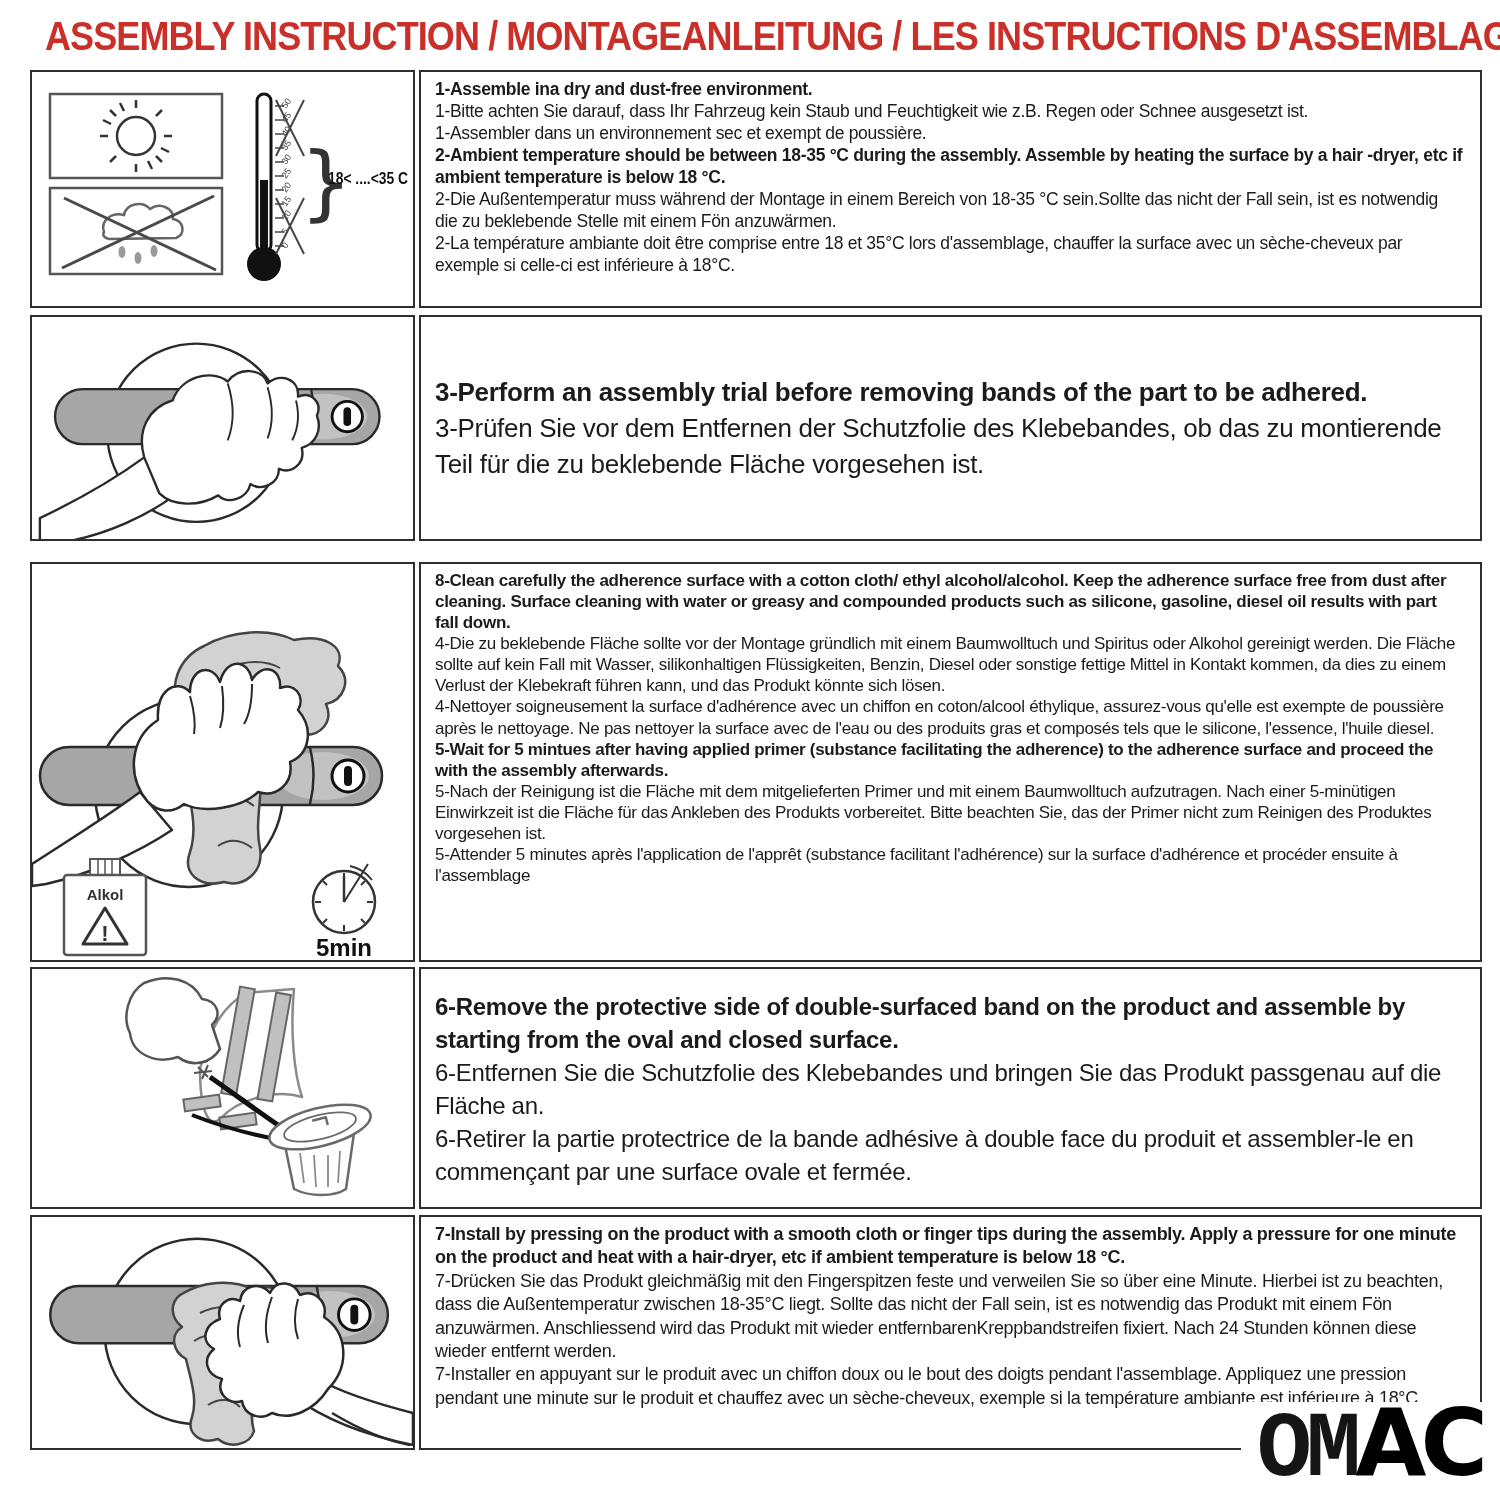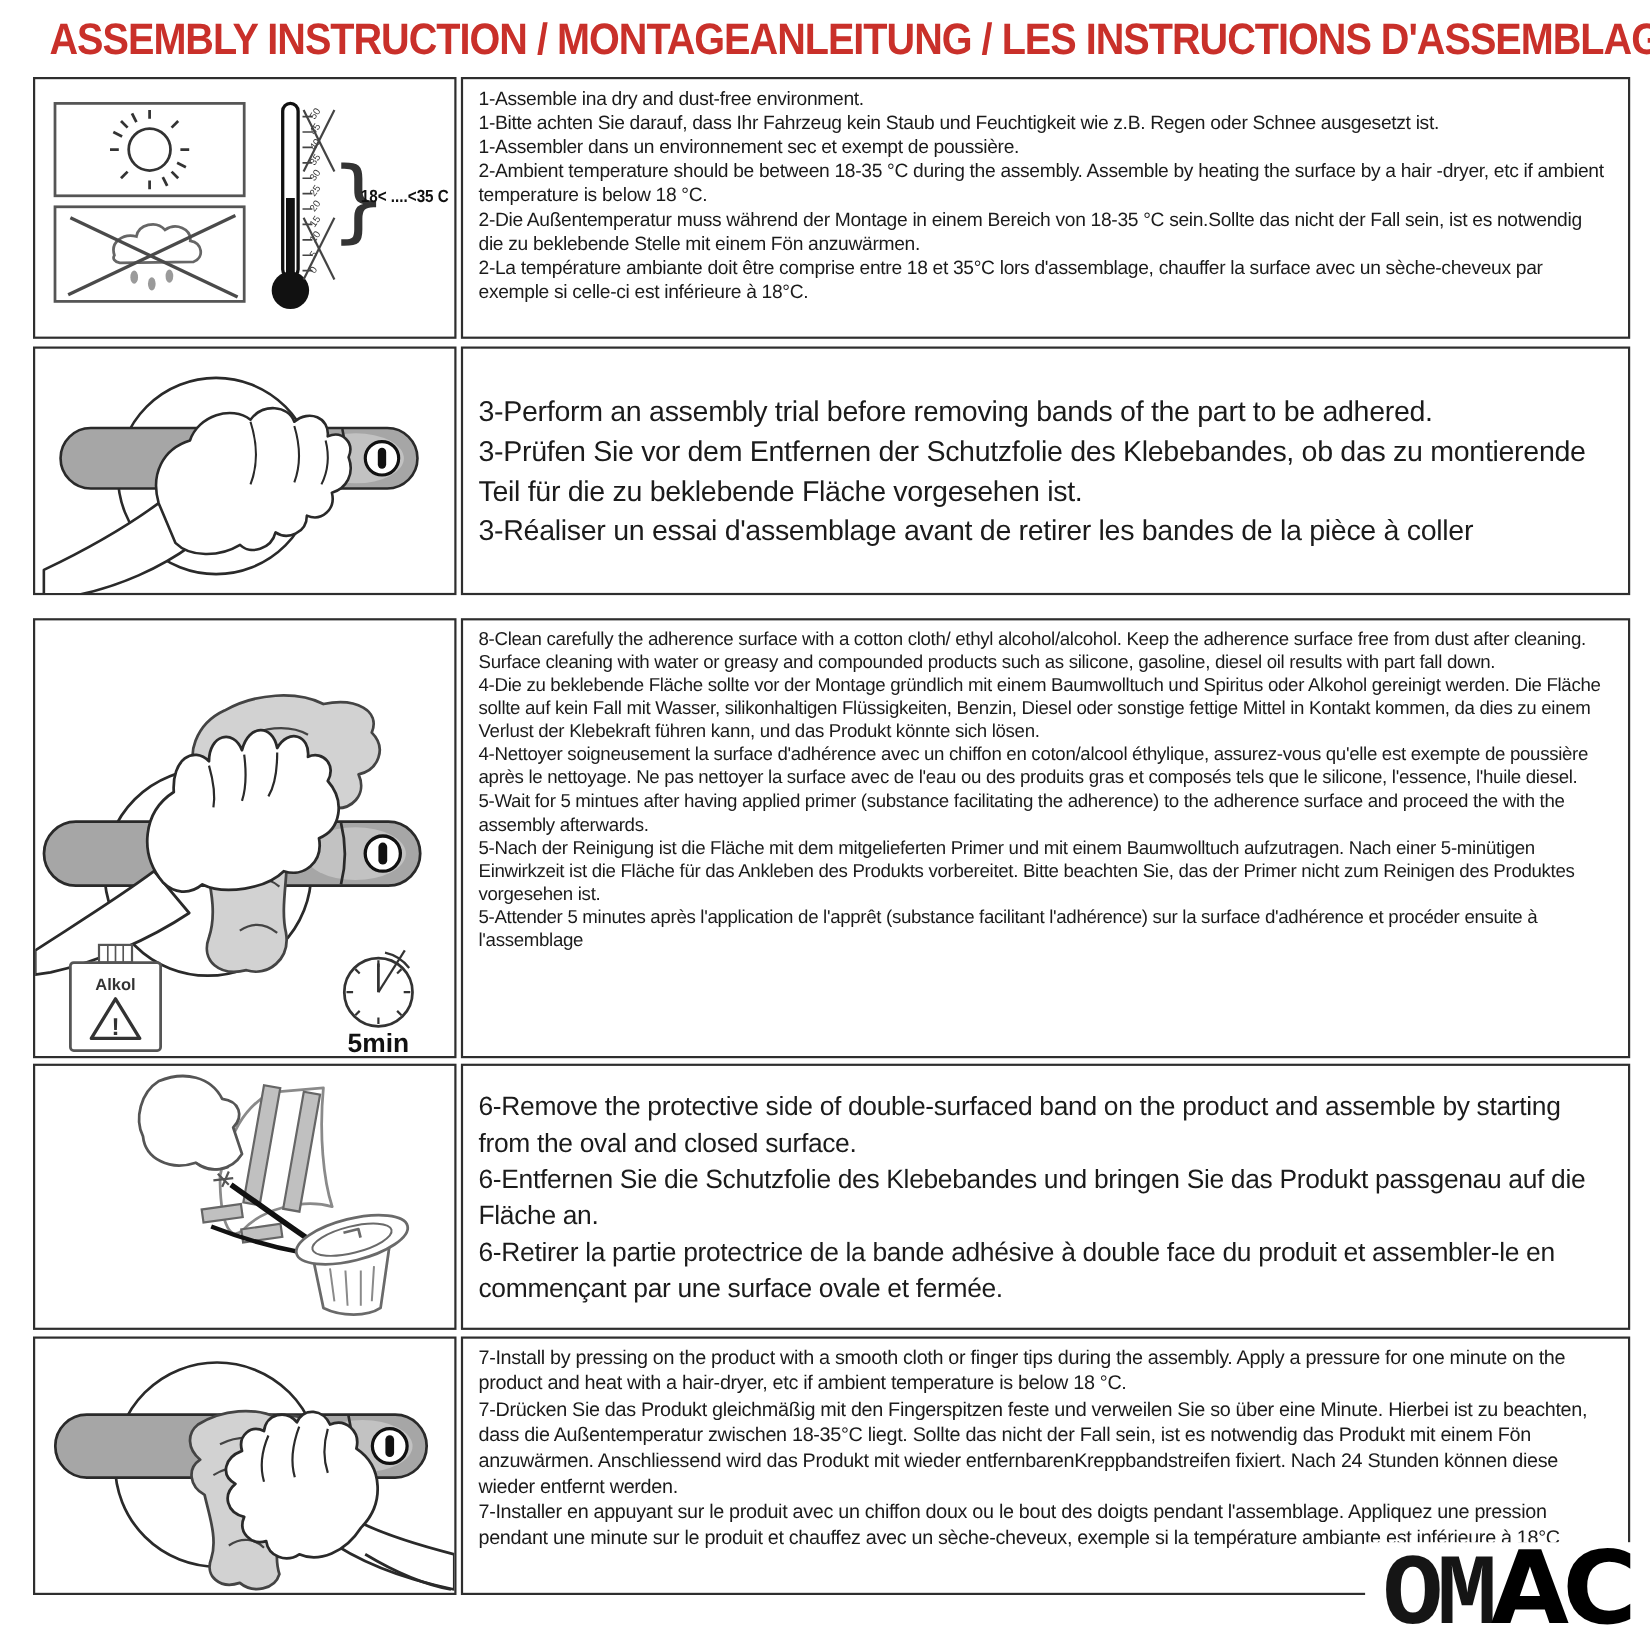--- a/index.html
+++ b/index.html
@@ -23,21 +23,21 @@
   .row1{top:70px;height:238px;}
   .row2{top:315px;height:226px;}
   .row3{top:562px;height:400px;}
   .row4{top:967px;height:242px;border-radius:18px;}
   .row5{top:1215px;height:235px;}
   .imgbox{position:absolute;left:0;top:0;width:385px;height:100%;border:2px solid var(--line);background:#fff;}
   .imgbox svg{display:block;width:100%;height:100%;}
   .textbox{position:absolute;left:389px;right:0;top:0;height:100%;border:2px solid var(--line);background:#fff;
     padding:6px 16px 4px 14px;letter-spacing:-0.3px;display:flex;flex-direction:column;}
   .vcenter{justify-content:center;}
-  .b{font-weight:normal;}
+  .b{font-weight:bold;}
   .gap{}
   .row1 .textbox{font-size:17.5px;line-height:1.26;}
   .row2 .textbox{font-size:26px;line-height:1.38;}
   .row3 .textbox{font-size:17px;line-height:1.24;}
   .row4 .textbox{font-size:24px;line-height:1.38;}
   .row5 .textbox{font-size:18px;line-height:1.3;align-items:center;}
   .logo{
     position:absolute;top:1402px;right:16px;z-index:5;
     background:#fff;padding:0 2px 6px 16px;
     font-size:92px;font-weight:bold;letter-spacing:-6px;line-height:0.92;
@@ -158,21 +158,20 @@
         <path d="M108,148 C100,120 112,96 138,88 C146,64 178,54 196,68 C208,52 232,54 238,70 C252,58 272,66 270,84 C284,78 296,90 290,104 C296,120 288,134 274,138 C278,154 264,166 250,160 C250,176 232,184 220,176 C216,192 196,198 186,188 C166,200 138,200 124,186 Z"></path>
         <path d="M196,70 C203,92 203,112 196,130" fill="none" stroke-width="2"></path>
         <path d="M238,74 C244,94 244,112 238,128" fill="none" stroke-width="2"></path>
         <path d="M268,88 C272,104 270,118 264,130" fill="none" stroke-width="2"></path>
       </g>
     </svg>
   </div>
   <div class="textbox vcenter">
     <p class="b">3-Perform an assembly trial before removing bands of the part to be adhered.</p>
     <p>3-Prüfen Sie vor dem Entfernen der Schutzfolie des Klebebandes, ob das zu montierende Teil für die zu beklebende Fläche vorgesehen ist.</p>
-    <p>3-Réaliser un essai d'assemblage avant de retirer les bandes de la pièce à coller</p>
   </div>
 </div>
 
 <div class="row row3">
   <div class="imgbox">
     <svg viewBox="0 0 381 396">
       <g transform="translate(-6,26)">
         <use href="#sym-door"></use>
       </g>
       <g>

